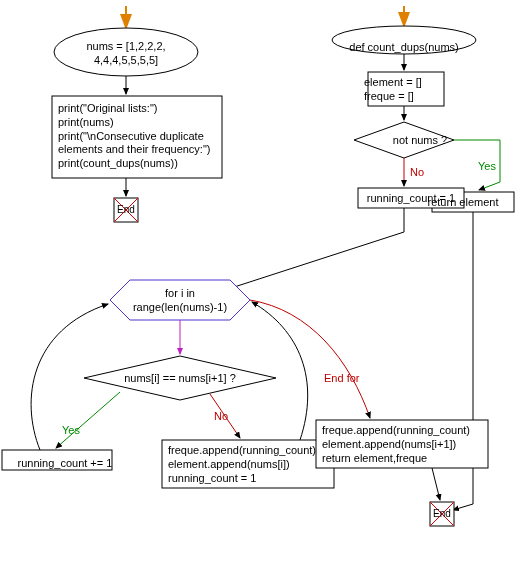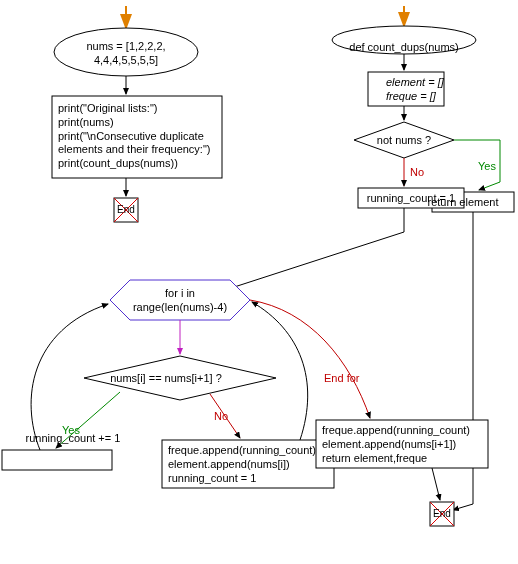--- a/index.html
+++ b/index.html
@@ -104,45 +104,45 @@
 <div class="node-text" style="left:58px; top:102px; width:160px;">print("Original lists:")
 print(nums)
 print("\nConsecutive duplicate
 elements and their frequency:")
 print(count_dups(nums))</div>
 
 <div class="node-text center" style="left:114px; top:204px; width:24px; font-size:10px;">End</div>
 
 <div class="node-text center" style="left:340px; top:41px; width:128px;">def count_dups(nums)</div>
 
-<div class="node-text" style="left:386px; top:76px;font-style:italic;">element = []
+<div class="node-text" style="left:364px; top:76px;">element = []
 freque = []</div>
 
-<div class="node-text center" style="left:366px; top:134px; width:76px;">not nums ?</div>
+<div class="node-text center" style="left:382px; top:134px; width:76px;">not nums ?</div>
 
 <div class="node-text" style="left:478px; top:160px; color:#008800;">Yes</div>
 
 <div class="node-text" style="left:410px; top:166px; color:#c00000;">No</div>
 
 <div class="node-text center" style="left:424px; top:196px; width:78px;">return element</div>
 
 <div class="node-text center" style="left:358px; top:192px; width:106px;">running_count = 1</div>
 
 <div class="node-text center" style="left:128px; top:287px; width:104px;">for i in
-range(len(nums)-4)</div>
+range(len(nums)-1)</div>
 
 <div class="node-text" style="left:324px; top:372px; color:#c00000;">End for</div>
 
-<div class="node-text center" style="left:96px; top:372px; width:140px;">nums[i] == nums[i+1] ?</div>
+<div class="node-text center" style="left:110px; top:372px; width:140px;">nums[i] == nums[i+1] ?</div>
 
 <div class="node-text" style="left:62px; top:424px; color:#008800;">Yes</div>
 
 <div class="node-text" style="left:214px; top:410px; color:#c00000;">No</div>
 
-<div class="node-text center" style="left:4px; top:432px; width:122px;padding-left:8px;">running_count += 1</div>
+<div class="node-text center" style="left:4px; top:457px; width:122px;">running_count += 1</div>
 
 <div class="node-text" style="left:168px; top:444px;">freque.append(running_count)
 element.append(nums[i])
 running_count = 1</div>
 
 <div class="node-text" style="left:322px; top:424px;">freque.append(running_count)
 element.append(nums[i+1])
 return element,freque</div>
 
 <div class="node-text center" style="left:430px; top:508px; width:24px; font-size:10px;">End</div>

